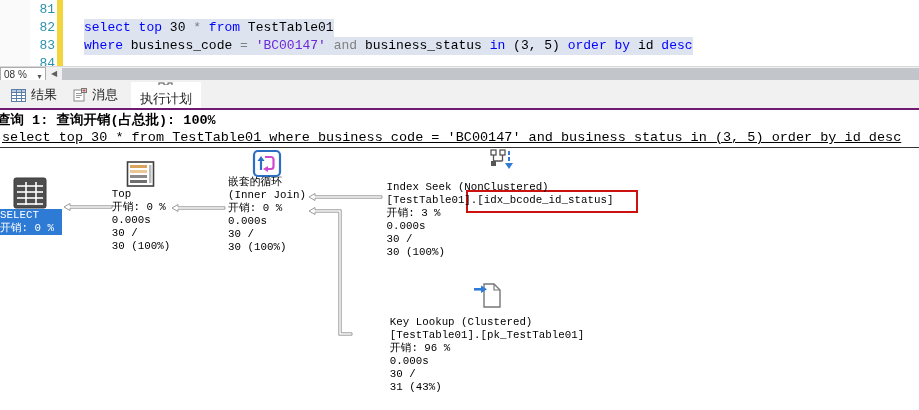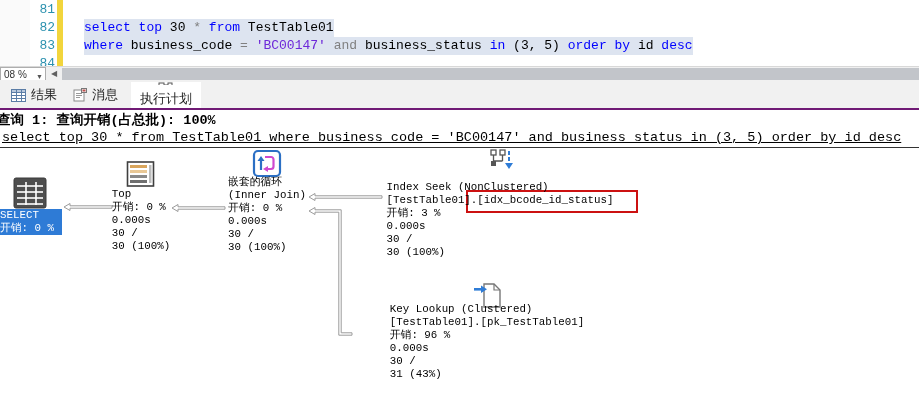--- a/index.html
+++ b/index.html
@@ -175,16 +175,16 @@
       <path d="M22 2 v6 h6" fill="none" stroke="#777" stroke-width="1.2"></path>
       <rect x="2" y="6" width="7" height="2.6" fill="#2f7cd6"></rect>
       <path d="M9 3.5 l6 3.8 l-6 3.8 z" fill="#2f7cd6"></path>
     </svg>
 
     <div class="annotation-box"></div>
   <div class="plan-node hl" style="left: 31px; top: 209px; width: 62px;"><div class="plan-line">SELECT</div><div class="plan-line">开销: 0 %</div></div>
       <div class="plan-node" style="left: 141px; top: 188px;"><div class="plan-line">Top</div><div class="plan-line">开销: 0 %</div><div class="plan-line">0.000s</div><div class="plan-line">30 /</div><div class="plan-line">30 (100%)</div></div>
       <div class="plan-node" style="left: 267px; top: 176px;"><div class="plan-line">嵌套的循环</div><div class="plan-line">(Inner Join)</div><div class="plan-line">开销: 0 %</div><div class="plan-line">0.000s</div><div class="plan-line">30 /</div><div class="plan-line">30 (100%)</div></div>
       <div class="plan-node" style="left: 500px; top: 181px;"><div class="plan-line">Index Seek (NonClustered)</div><div class="plan-line">[TestTable01].[idx_bcode_id_status]</div><div class="plan-line">开销: 3 %</div><div class="plan-line">0.000s</div><div class="plan-line">30 /</div><div class="plan-line">30 (100%)</div></div>
-      <div class="plan-node" style="left: 487px; top: 303px;"><div class="plan-line">Key Lookup (Clustered)</div><div class="plan-line">[TestTable01].[pk_TestTable01]</div><div class="plan-line">开销: 96 %</div><div class="plan-line">0.000s</div><div class="plan-line">30 /</div><div class="plan-line">31 (43%)</div></div>
+      <div class="plan-node" style="left: 487px; top: 316px;"><div class="plan-line">Key Lookup (Clustered)</div><div class="plan-line">[TestTable01].[pk_TestTable01]</div><div class="plan-line">开销: 96 %</div><div class="plan-line">0.000s</div><div class="plan-line">30 /</div><div class="plan-line">31 (43%)</div></div>
     </div>
 
 </div>
 
 </body></html>

